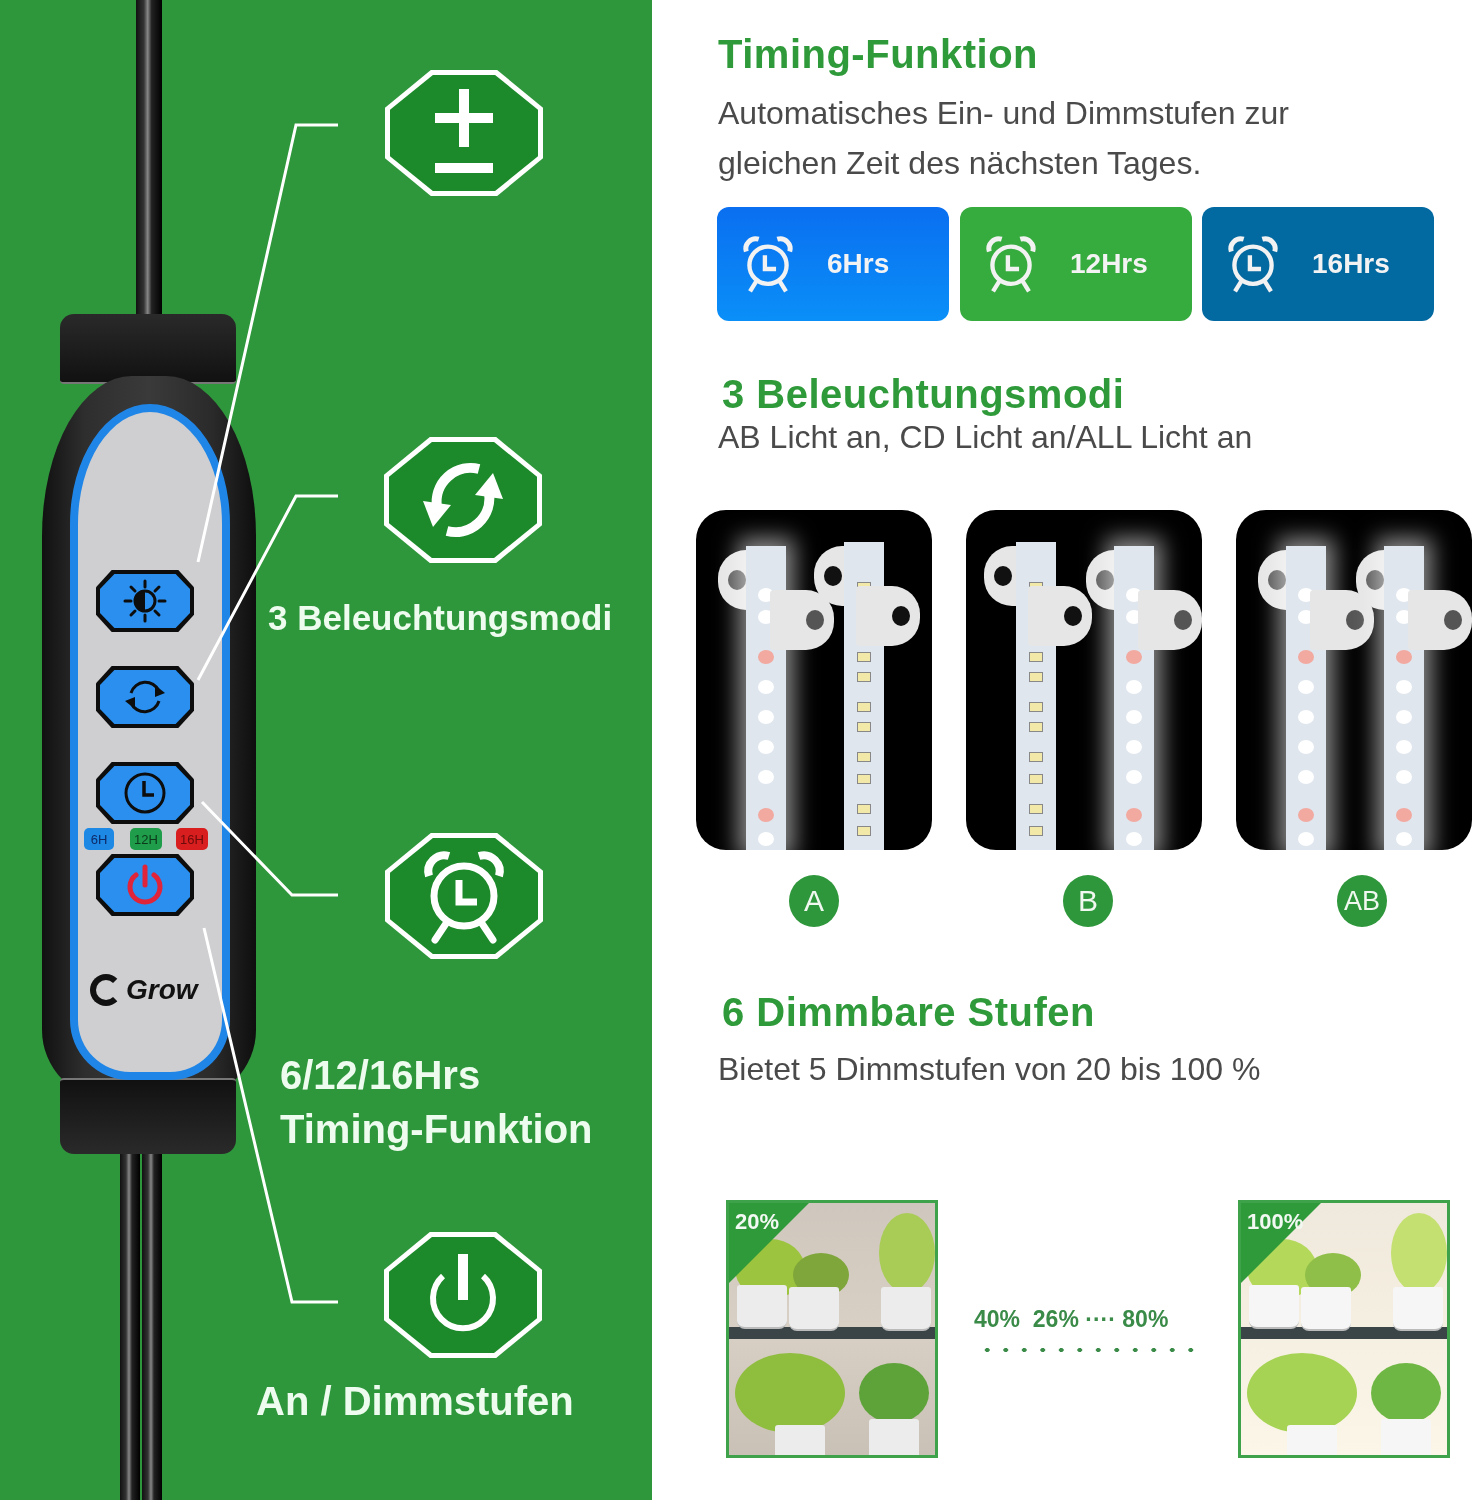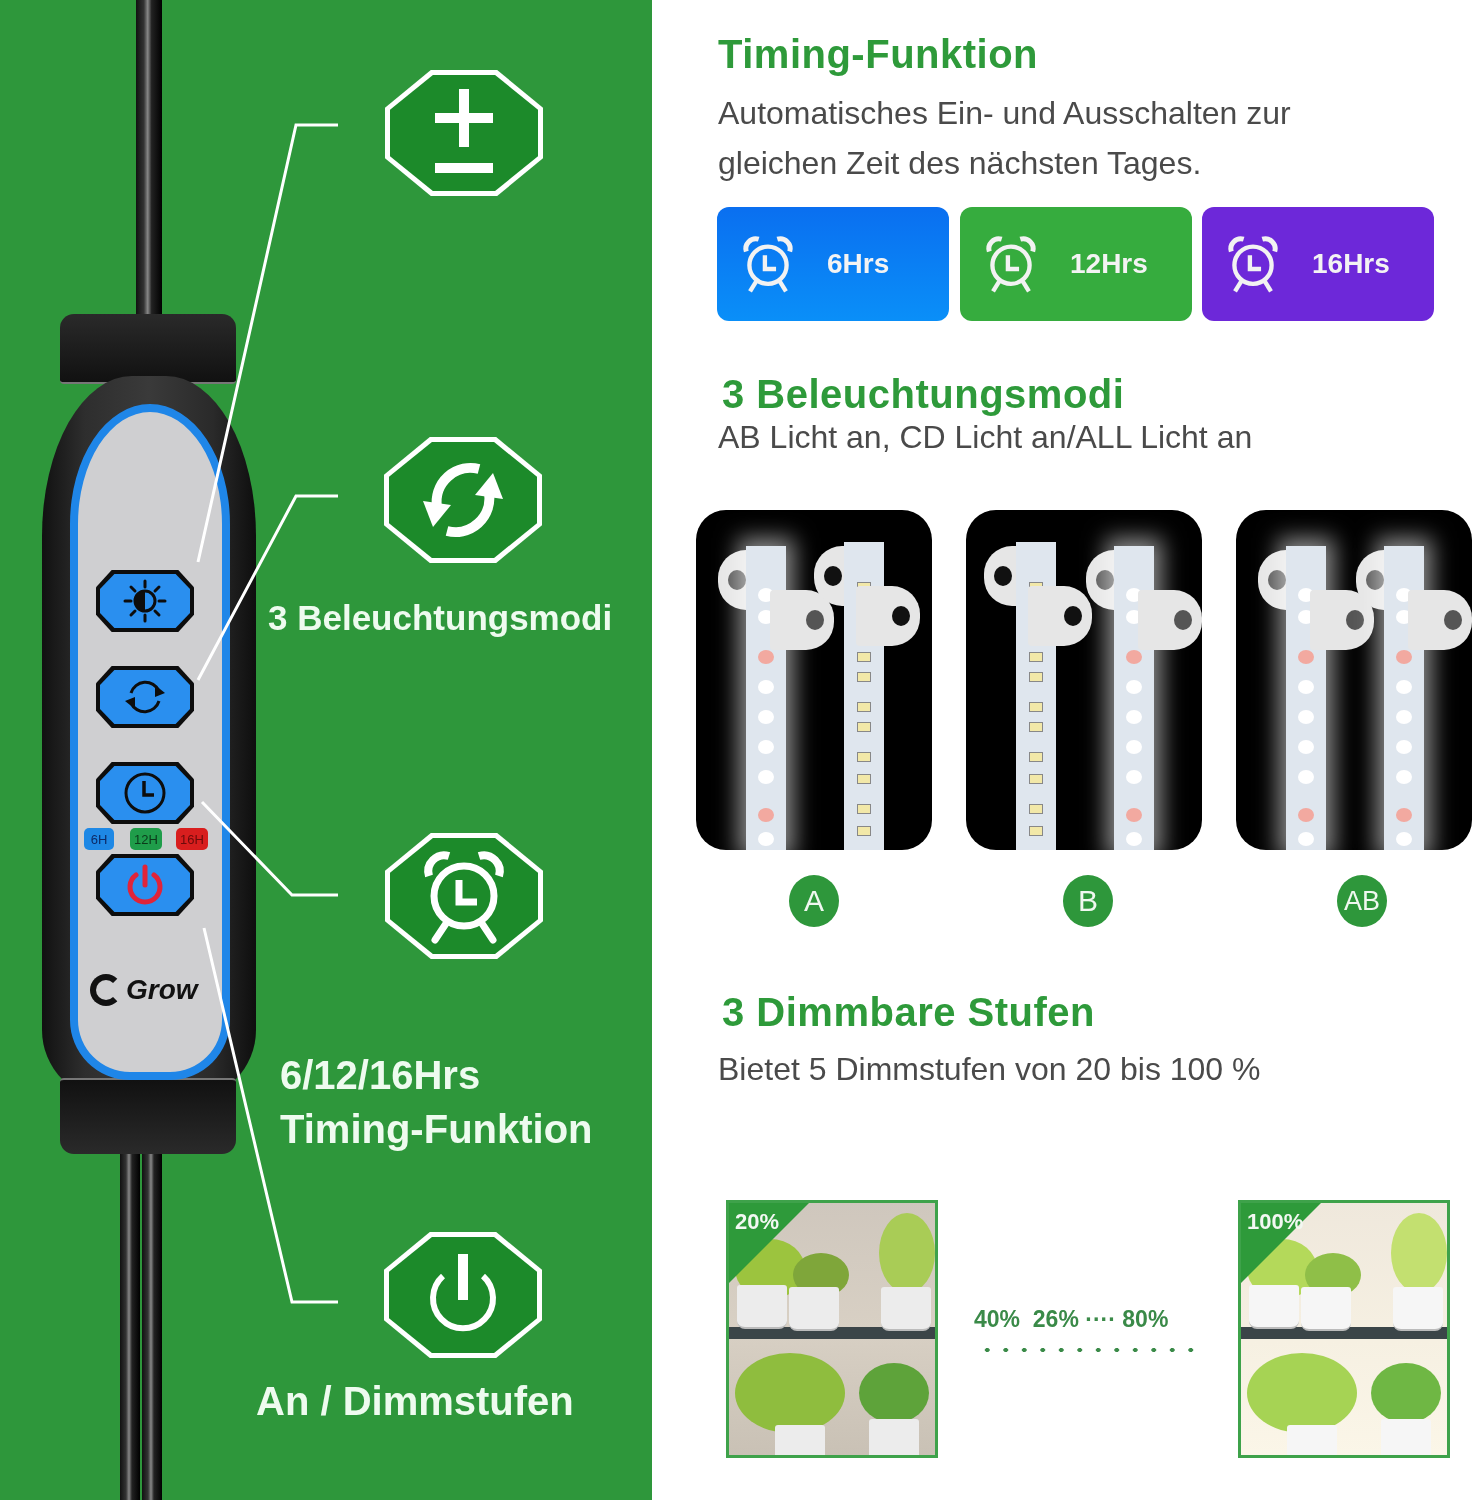--- a/index.html
+++ b/index.html
@@ -204,21 +204,21 @@
       </svg>
     </div>
   </div>
   <div class="feat-label" style="left:256px; top:1374px;">
     <div>An / Dimmstufen</div>
   </div>
 </div>
 
 <div class="h-green" style="left:718px; top:32px;">Timing-Funktion</div>
 <div class="desc" style="left:718px; top:88px;">
-  <div>Automatisches Ein- und Ausschalten zur</div>
+  <div>Automatisches Ein- und Dimmstufen zur</div>
   <div>gleichen Zeit des nächsten Tages.</div>
 </div>
 
 <div class="timer-card" style="left:717px; background:linear-gradient(180deg,#0a6ff0,#0a8ff8);">
   <span class="ico">
       <svg width="60" height="62" viewBox="0 0 90 100">
     <path d="M10 30 A16 16 0 0 1 30 10" fill="none" stroke="#f2f2f2" stroke-width="8"></path>
     <path d="M80 30 A16 16 0 0 0 60 10" fill="none" stroke="#f2f2f2" stroke-width="8"></path>
     <circle cx="45" cy="52" r="30" fill="none" stroke="#f2f2f2" stroke-width="7"></circle>
     <polyline points="40,36 40,58 58,58" fill="none" stroke="#f2f2f2" stroke-width="7"></polyline>
@@ -234,21 +234,21 @@
     <path d="M10 30 A16 16 0 0 1 30 10" fill="none" stroke="#f2f2f2" stroke-width="8"></path>
     <path d="M80 30 A16 16 0 0 0 60 10" fill="none" stroke="#f2f2f2" stroke-width="8"></path>
     <circle cx="45" cy="52" r="30" fill="none" stroke="#f2f2f2" stroke-width="7"></circle>
     <polyline points="40,36 40,58 58,58" fill="none" stroke="#f2f2f2" stroke-width="7"></polyline>
     <line x1="26" y1="78" x2="16" y2="94" stroke="#f2f2f2" stroke-width="7"></line>
     <line x1="64" y1="78" x2="74" y2="94" stroke="#f2f2f2" stroke-width="7"></line>
   </svg>
     </span>
   <span class="lbl">12Hrs</span>
 </div>
-<div class="timer-card" style="left:1202px; background:#6d28d9;">
+<div class="timer-card" style="left:1202px; background:#0369a1;">
   <span class="ico">
       <svg width="60" height="62" viewBox="0 0 90 100">
     <path d="M10 30 A16 16 0 0 1 30 10" fill="none" stroke="#f2f2f2" stroke-width="8"></path>
     <path d="M80 30 A16 16 0 0 0 60 10" fill="none" stroke="#f2f2f2" stroke-width="8"></path>
     <circle cx="45" cy="52" r="30" fill="none" stroke="#f2f2f2" stroke-width="7"></circle>
     <polyline points="40,36 40,58 58,58" fill="none" stroke="#f2f2f2" stroke-width="7"></polyline>
     <line x1="26" y1="78" x2="16" y2="94" stroke="#f2f2f2" stroke-width="7"></line>
     <line x1="64" y1="78" x2="74" y2="94" stroke="#f2f2f2" stroke-width="7"></line>
   </svg>
     </span>
@@ -370,21 +370,21 @@
   </div>
   <div class="bracket r" style="left:172px; top:80px;">
       <div class="hole"></div>
     </div>
 </div>
 
 <div class="mode-badge" style="left:789px;">A</div>
 <div class="mode-badge" style="left:1063px;">B</div>
 <div class="mode-badge" style="left:1337px; font-size:27px;">AB</div>
 
-<div class="h-green" style="left:722px; top:990px;">3 Dimmbare Stufen</div>
+<div class="h-green" style="left:722px; top:990px;">6 Dimmbare Stufen</div>
 <div class="desc" style="left:718px; top:1044px;">Bietet 5 Dimmstufen von 20 bis 100 %</div>
 
 <div class="photo" style="left:726px;">
   <div class="bg" style="background:linear-gradient(180deg,#cfc7bd 0%,#d8d0c4 50%,#c9c1b5 100%);"></div>
   <div class="shelf" style="top:124px;"></div>
   <div class="plant" style="left:6px; top:36px; width:70px; height:60px; background:#9cc43e;"></div>
   <div class="plant" style="left:64px; top:50px; width:56px; height:44px; background:#7fa63a;"></div>
   <div class="plant" style="left:150px; top:10px; width:56px; height:80px; background:#a9cc56;"></div>
   <div class="pot" style="left:8px; top:82px;"></div>
   <div class="pot" style="left:60px; top:84px;"></div>

